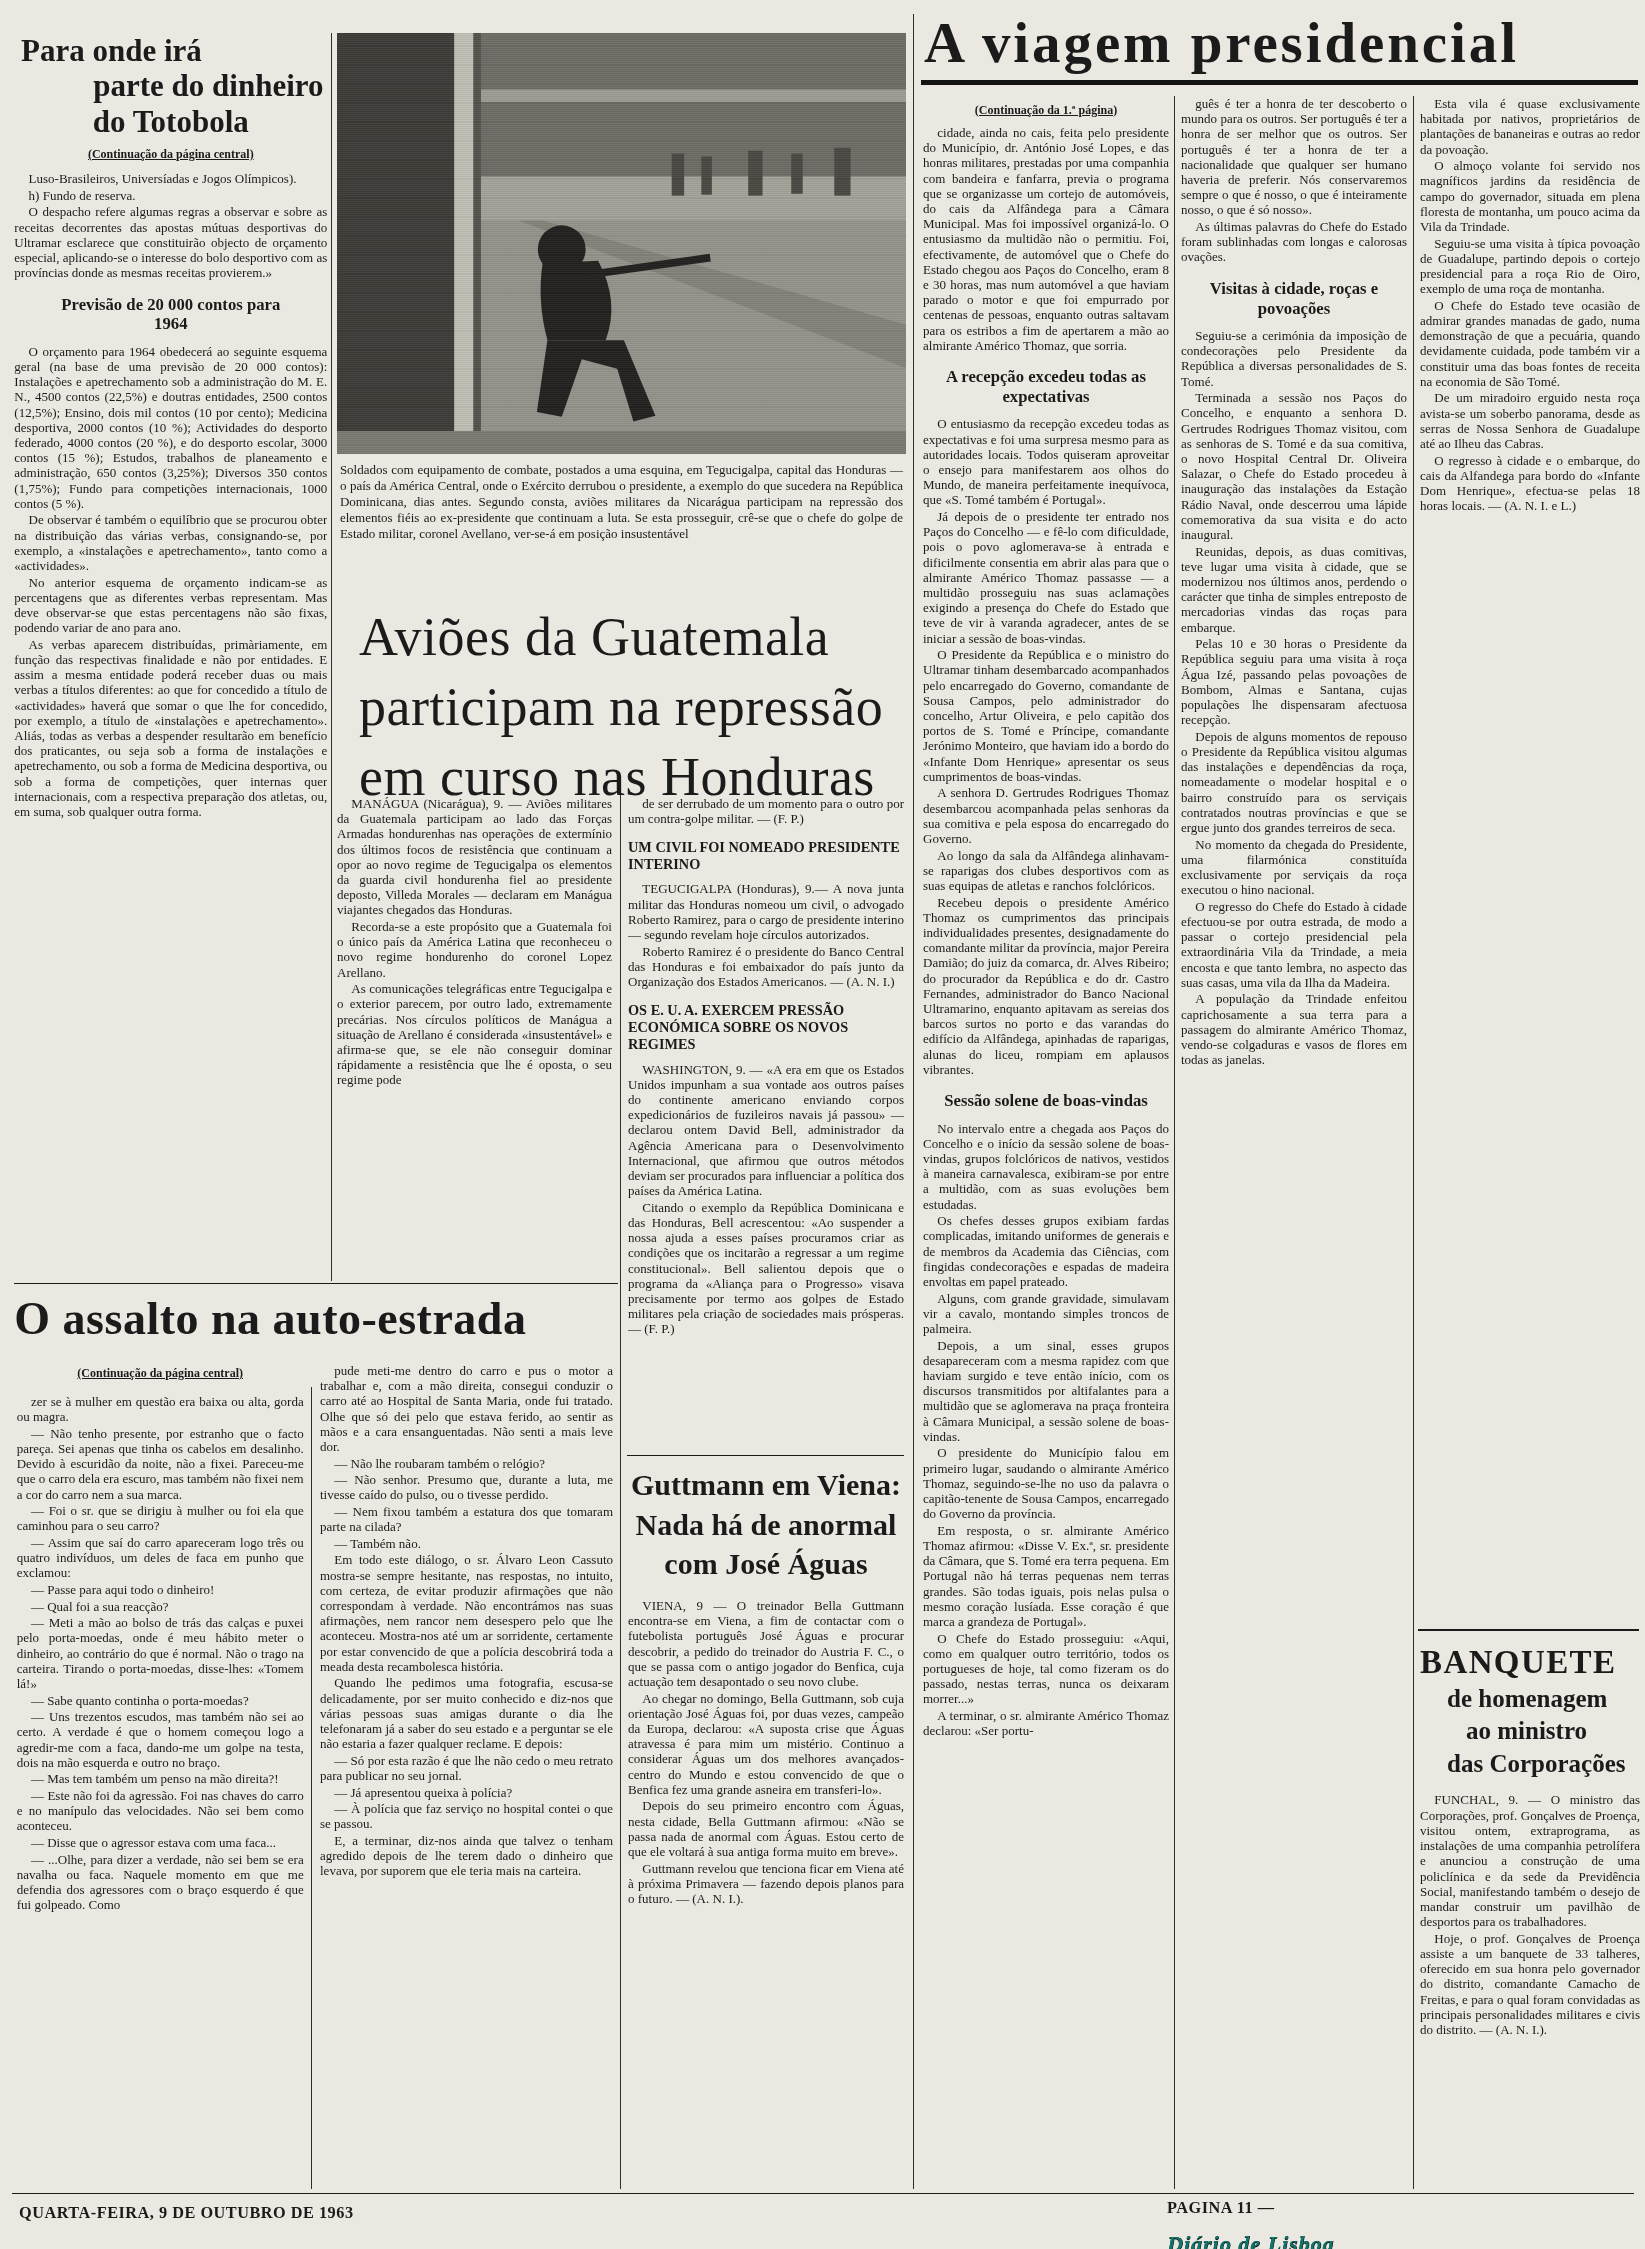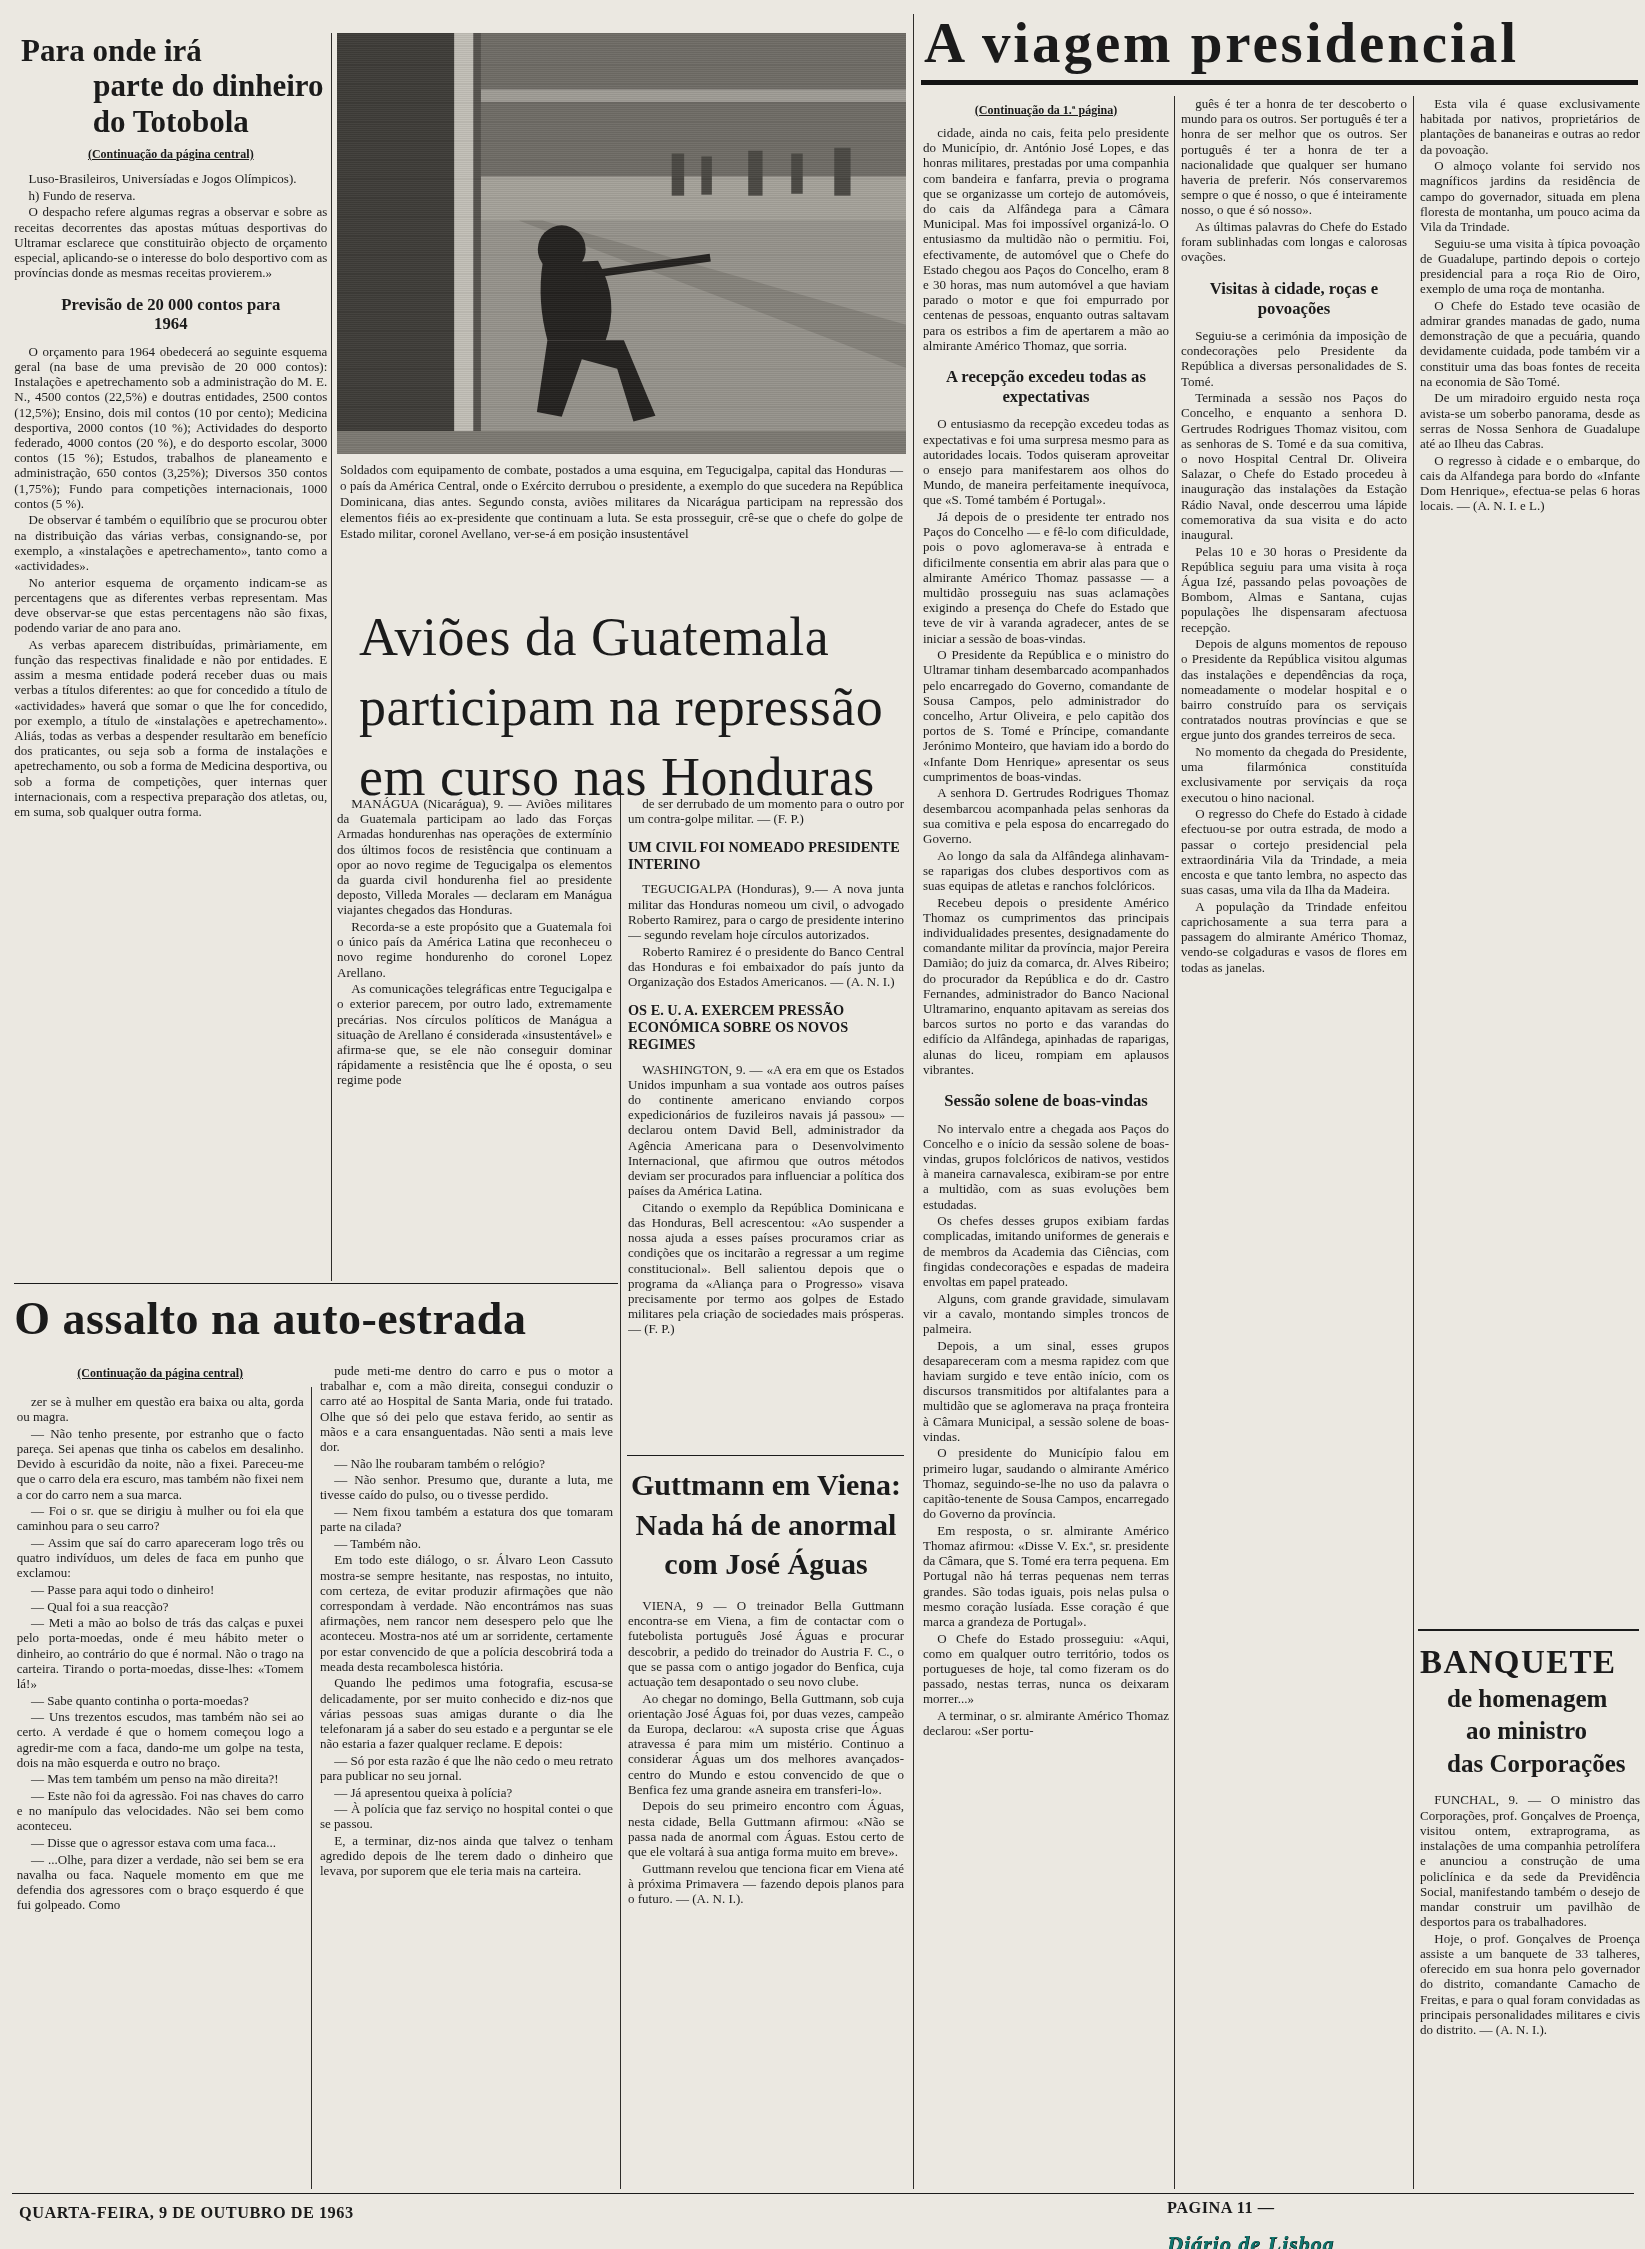--- a/index.html
+++ b/index.html
@@ -212,36 +212,37 @@
 
   <section class="abs col" style="left:1181px;top:96px;width:226px;height:2086px;">
     <div>
         <p class="para">guês é ter a honra de ter descoberto o mundo para os outros. Ser português é ter a honra de ser melhor que os outros. Ser português é ter a honra de ter a nacionalidade que qualquer ser humano haveria de preferir. Nós conservaremos sempre o que é nosso, o que é inteiramente nosso, o que é só nosso».</p>
         <p class="para">As últimas palavras do Chefe do Estado foram sublinhadas com longas e calorosas ovações.</p>
       </div>
     <h3 class="subhead">Visitas à cidade, roças e povoações</h3>
     <div>
         <p class="para">Seguiu-se a cerimónia da imposição de condecorações pelo Presidente da República a diversas personalidades de S. Tomé.</p>
         <p class="para">Terminada a sessão nos Paços do Concelho, e enquanto a senhora D. Gertrudes Rodrigues Thomaz visitou, com as senhoras de S. Tomé e da sua comitiva, o novo Hospital Central Dr. Oliveira Salazar, o Chefe do Estado procedeu à inauguração das instalações da Estação Rádio Naval, onde descerrou uma lápide comemorativa da sua visita e do acto inaugural.</p>
+        <p class="para">Reunidas, depois, as duas comitivas, teve lugar uma visita à cidade, que se modernizou nos últimos anos, perdendo o carácter que tinha de simples entreposto de mercadorias vindas das roças para embarque.</p>
         <p class="para">Pelas 10 e 30 horas o Presidente da República seguiu para uma visita à roça Água Izé, passando pelas povoações de Bombom, Almas e Santana, cujas populações lhe dispensaram afectuosa recepção.</p>
         <p class="para">Depois de alguns momentos de repouso o Presidente da República visitou algumas das instalações e dependências da roça, nomeadamente o modelar hospital e o bairro construído para os serviçais contratados noutras províncias e que se ergue junto dos grandes terreiros de seca.</p>
         <p class="para">No momento da chegada do Presidente, uma filarmónica constituída exclusivamente por serviçais da roça executou o hino nacional.</p>
         <p class="para">O regresso do Chefe do Estado à cidade efectuou-se por outra estrada, de modo a passar o cortejo presidencial pela extraordinária Vila da Trindade, a meia encosta e que tanto lembra, no aspecto das suas casas, uma vila da Ilha da Madeira.</p>
         <p class="para">A população da Trindade enfeitou caprichosamente a sua terra para a passagem do almirante Américo Thomaz, vendo-se colgaduras e vasos de flores em todas as janelas.</p>
       </div>
   </section>
 
   <section class="abs col" style="left:1420px;top:96px;width:220px;height:1521px;">
     <div>
         <p class="para">Esta vila é quase exclusivamente habitada por nativos, proprietários de plantações de bananeiras e outras ao redor da povoação.</p>
         <p class="para">O almoço volante foi servido nos magníficos jardins da residência de campo do governador, situada em plena floresta de montanha, um pouco acima da Vila da Trindade.</p>
         <p class="para">Seguiu-se uma visita à típica povoação de Guadalupe, partindo depois o cortejo presidencial para a roça Rio de Oiro, exemplo de uma roça de montanha.</p>
         <p class="para">O Chefe do Estado teve ocasião de admirar grandes manadas de gado, numa demonstração de que a pecuária, quando devidamente cuidada, pode também vir a constituir uma das boas fontes de receita na economia de São Tomé.</p>
         <p class="para">De um miradoiro erguido nesta roça avista-se um soberbo panorama, desde as serras de Nossa Senhora de Guadalupe até ao Ilheu das Cabras.</p>
-        <p class="para">O regresso à cidade e o embarque, do cais da Alfandega para bordo do «Infante Dom Henrique», efectua-se pelas 6 horas locais. — (A. N. I. e L.)</p>
+        <p class="para">O regresso à cidade e o embarque, do cais da Alfandega para bordo do «Infante Dom Henrique», efectua-se pelas 18 horas locais. — (A. N. I. e L.)</p>
       </div>
   </section>
 
   <section class="abs col" style="left:1420px;top:1643px;width:220px;height:540px;">
     <div style="margin-bottom:12.4px;">
       <div class="hl-banquete-main">BANQUETE</div>
       <div class="hl-banquete-line bq1">de homenagem</div>
       <div class="hl-banquete-line bq2">ao ministro</div>
       <div class="hl-banquete-line bq3">das Corporações</div>
     </div>

